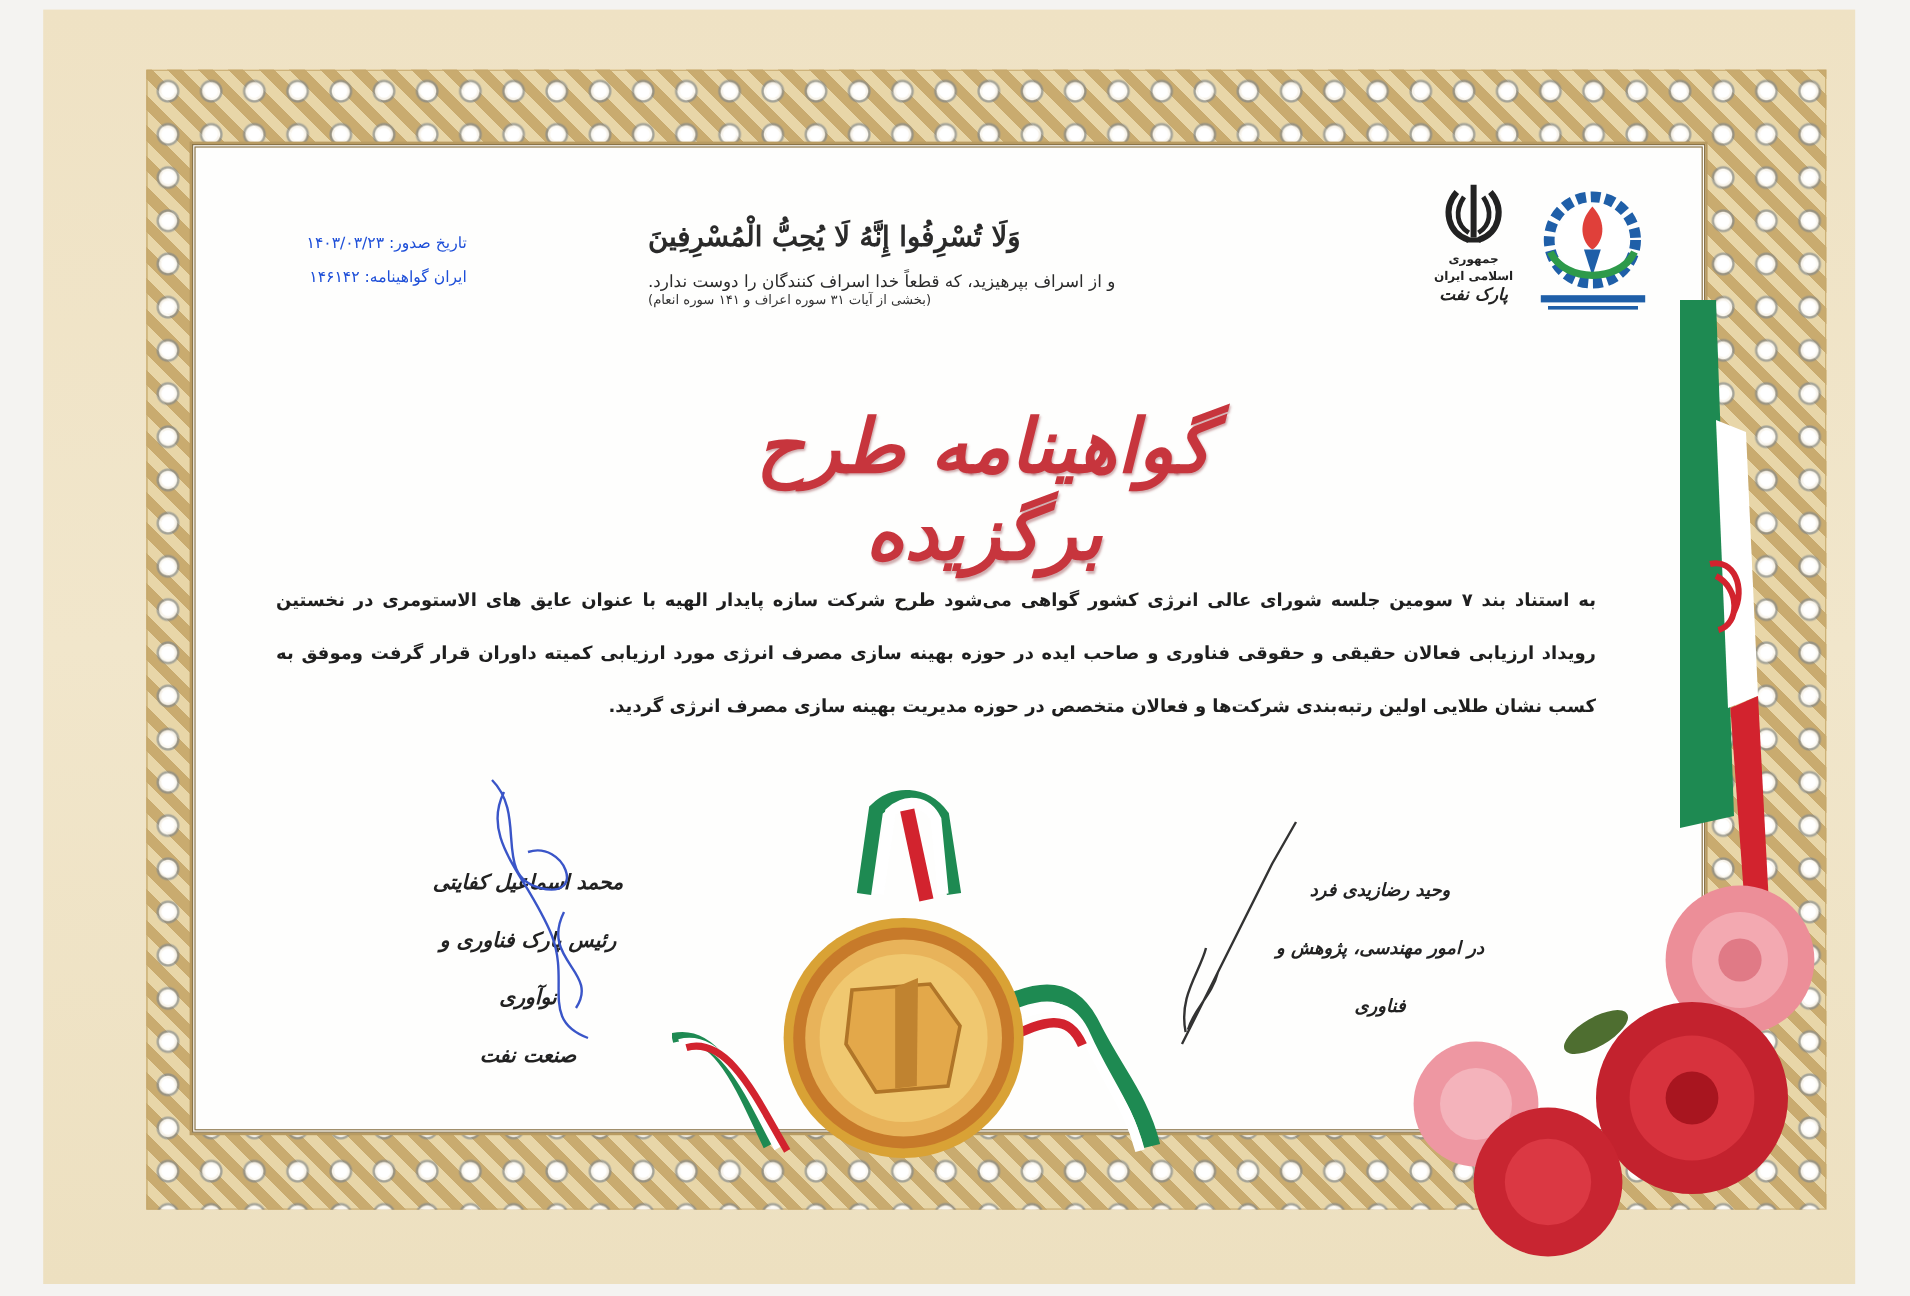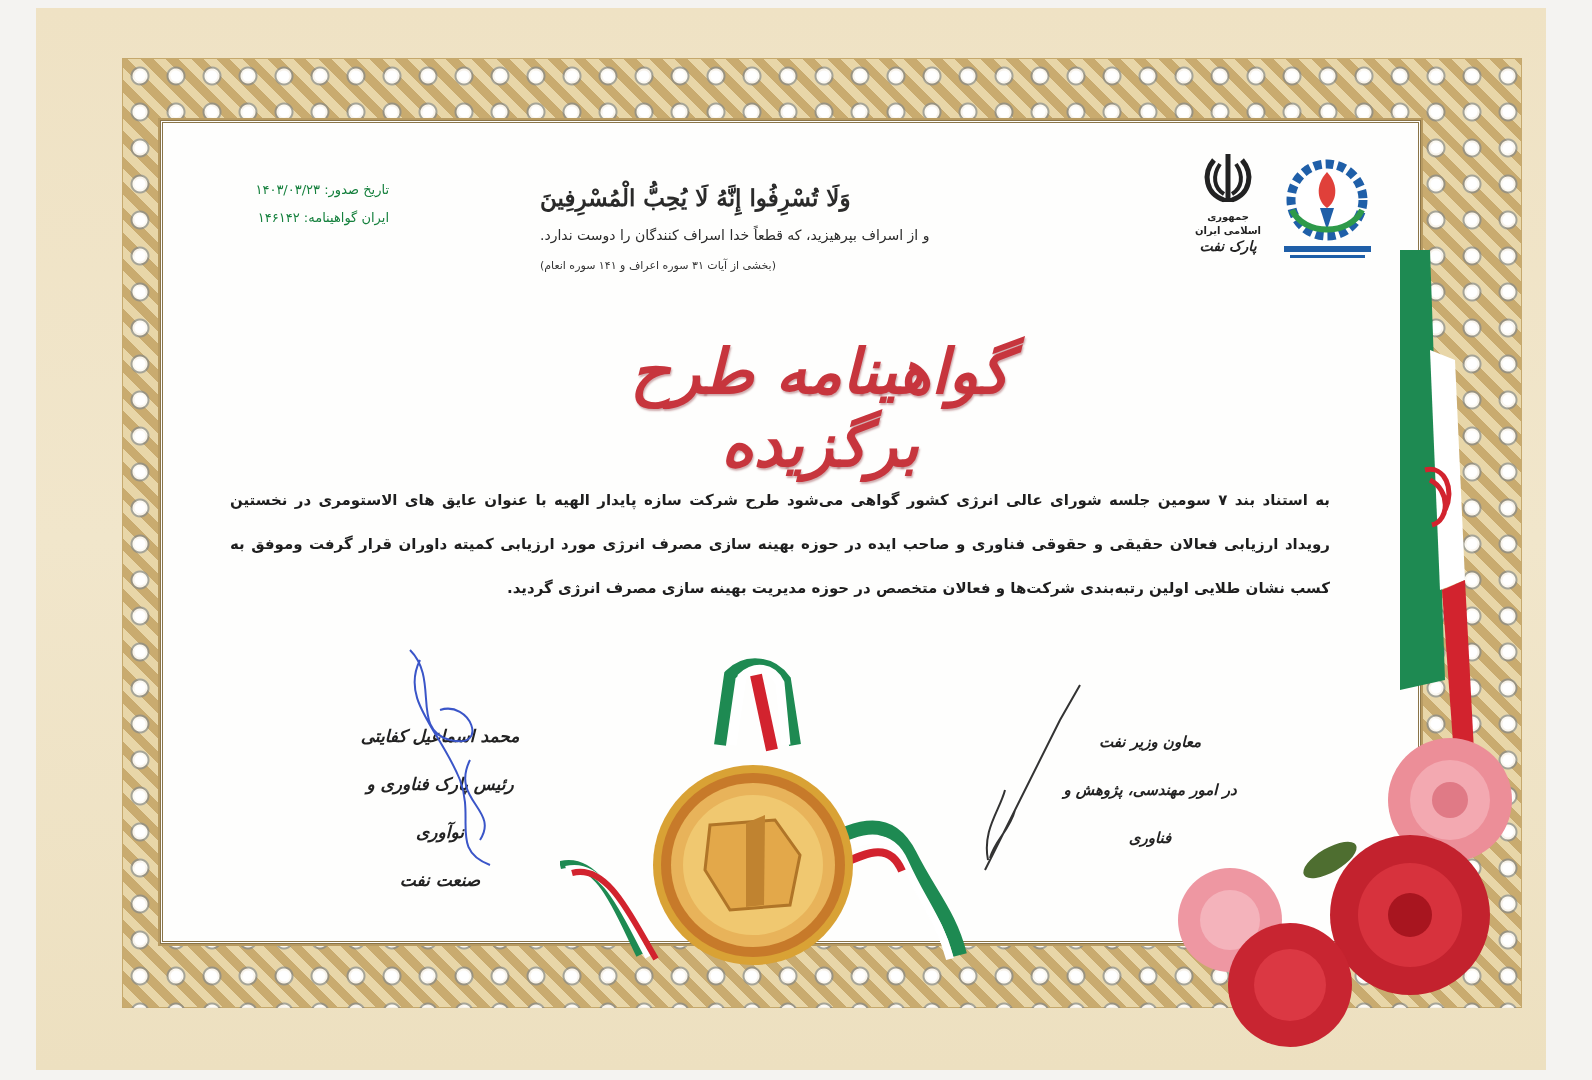--- a/index.html
+++ b/index.html
@@ -27,29 +27,29 @@
     background:
       radial-gradient(circle at 50% 50%, rgba(255,255,255,0.85) 0 7px, rgba(120,130,140,0.6) 8px 9px, transparent 10px) 0 0/36px 36px;
   }
   .inner {
     position:absolute; left:160px; top:120px; width:1255px; height:818px;
     background:#fefefd;
     border:3px double #8a7448;
     box-shadow:0 0 0 2px #b89b62;
   }
   .date-block {
-    position:absolute; left:234px; top:176px; direction:rtl; text-align:right;
-    width:155px; font-size:13px; color:#15803d; line-height:28px;
+    position:absolute; left:234px; top:190px; direction:rtl; text-align:right;
+    width:155px; font-size:13px; color:#1d4ed8; line-height:28px;
   }
   .verse-block {
     position:absolute; left:540px; top:184px; width:430px; text-align:left; direction:rtl;
   }
   .verse-arabic { font-family:"DejaVu Serif", serif; font-weight:bold; font-size:23px; color:#2a2a2a; }
   .verse-persian { font-size:14px; color:#2a2a2a; margin-top:16px; }
-  .verse-source { font-size:11px; color:#333; margin-top:16px; }
+  .verse-source { font-size:11px; color:#333; margin-top:0; }
   .cert-title {
     position:absolute; left:540px; top:335px; width:560px; text-align:center; direction:rtl;
     font-family:"DejaVu Serif", serif; font-style:italic; font-weight:bold;
     font-size:62px; color:#c7353d; letter-spacing:2px;
     text-shadow:1px 2px 2px rgba(120,20,30,0.35);
   }
   .body-text {
     position:absolute; left:230px; top:478px; width:1100px; direction:rtl; text-align:justify;
     text-align-last:right;
     font-weight:bold; font-size:15px; color:#1e1e1e; line-height:44px;
@@ -131,21 +131,21 @@
 <div class="sig-left">
   <div>محمد اسماعیل کفایتی</div>
   <div>رئیس پارک فناوری و نوآوری</div>
   <div>صنعت نفت</div>
 </div>
 <svg class="sig-line" style="left:380px;top:640px" width="170" height="230" viewBox="0 0 170 230">
   <path d="M40 20 C20 60 60 90 80 140 C95 180 70 210 110 225 M30 10 C60 40 30 90 70 100 C110 110 90 60 60 70 M90 120 C70 160 120 170 100 200" stroke="#3a55c8" stroke-width="2" fill="none"></path>
 </svg>
 
 <div class="sig-right">
-  <div>معاون وزیر نفت</div>
+  <div>وحید رضازیدی فرد</div>
   <div>در امور مهندسی، پژوهش و فناوری</div>
 </div>
 <svg class="sig-line" style="left:960px;top:680px" width="130" height="200" viewBox="0 0 130 200">
   <path d="M120 5 L100 40 L60 120 L25 190 M28 180 C22 150 40 130 45 110 M30 178 C35 160 50 150 55 130" stroke="#333" stroke-width="2" fill="none"></path>
 </svg>
 
 <svg class="medal" viewBox="0 0 420 320">
   <path d="M0 210 C40 200 60 260 80 300" stroke="#1e8a52" stroke-width="8" fill="none"></path>
   <path d="M6 214 C44 204 66 262 88 302" stroke="#ffffff" stroke-width="6" fill="none"></path>
   <path d="M12 218 C48 208 72 264 96 304" stroke="#d2232e" stroke-width="6" fill="none"></path>

